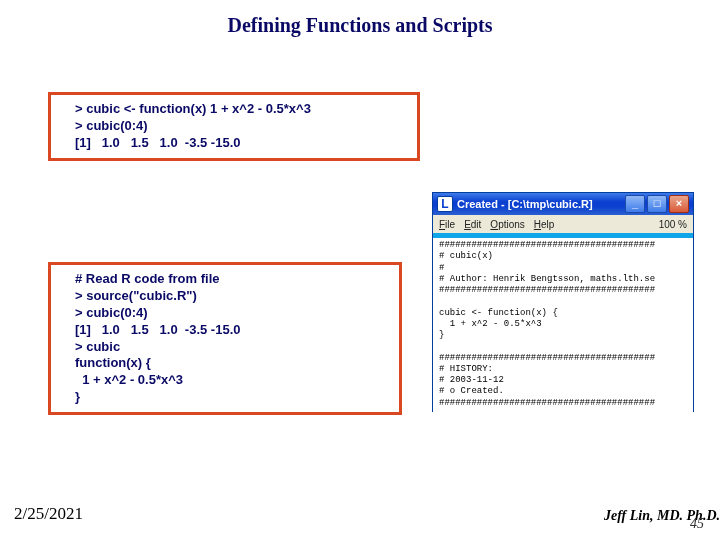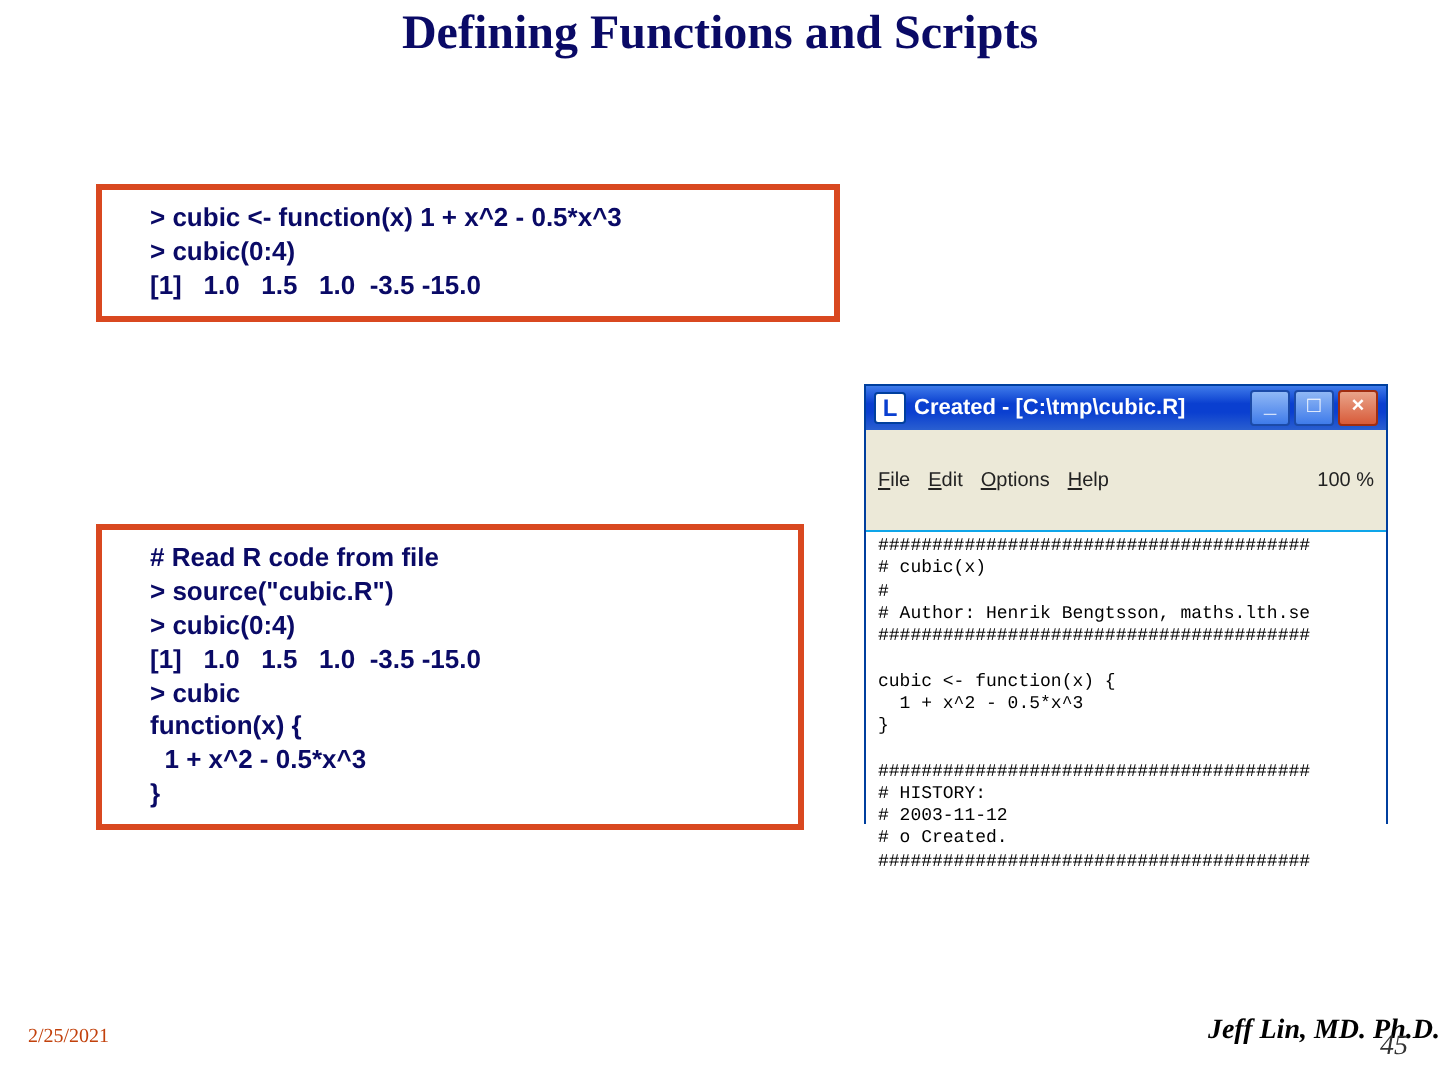--- a/index.html
+++ b/index.html
@@ -7,24 +7,24 @@
     padding: 0;
     width: 720px;
     height: 540px;
     background: #fff;
     font-family: "Times New Roman", serif;
     position: relative;
     overflow: hidden;
   }
   .title {
     text-align: center;
-    font-size: 24px;
+    font-size: 20px;
     font-weight: bold;
     color: #0a0a66;
-    margin-top: 4px;
+    margin-top: 14px;
   }
   .codebox {
     border: 3px solid #d94820;
     padding: 6px 24px;
     font-family: "Comic Sans MS", cursive, sans-serif;
     font-size: 13px;
     color: #0a0a66;
     font-weight: bold;
     white-space: pre;
     line-height: 1.3;
@@ -90,25 +90,25 @@
     line-height: 14px;
     font-weight: bold;
   }
   .winbtn.min, .winbtn.max {
     background: linear-gradient(#90b8f5, #3f7bea);
     border: 1px solid #1b4aa8;
   }
   .menubar {
     height: 18px;
     background: #ece9d8;
-    border-bottom: 1px solid #0ea5e9;
+    border-bottom: 5px solid #0ea5e9;
     display: flex;
     align-items: center;
     gap: 9px;
-    padding: 16px 6px;
+    padding: 0 6px;
     font-size: 10px;
     color: #222;
   }
   .menubar .u { text-decoration: underline; }
   .zoom { margin-left: auto; }
   .clientarea {
     height: 176px;
     background: #fff;
     padding: 2px 6px;
     font-family: "Courier New", monospace;
@@ -116,23 +116,23 @@
     color: #000;
     line-height: 1.25;
     white-space: pre;
     overflow: hidden;
     position: relative;
   }
   .footer-date {
     position: absolute;
     left: 14px;
     bottom: 16px;
-    font-size: 10px;
-    font-family: "Times New Roman", serif;
-    color: #c2410c;
+    font-size: 17px;
+    font-family: "Times New Roman", serif;
+    color: #000000;
   }
   .footer-author {
     position: absolute;
     left: 0;
     right: 0;
     bottom: 16px;
     text-align: right;
     font-size: 14px;
     font-style: italic;
     font-weight: bold;

